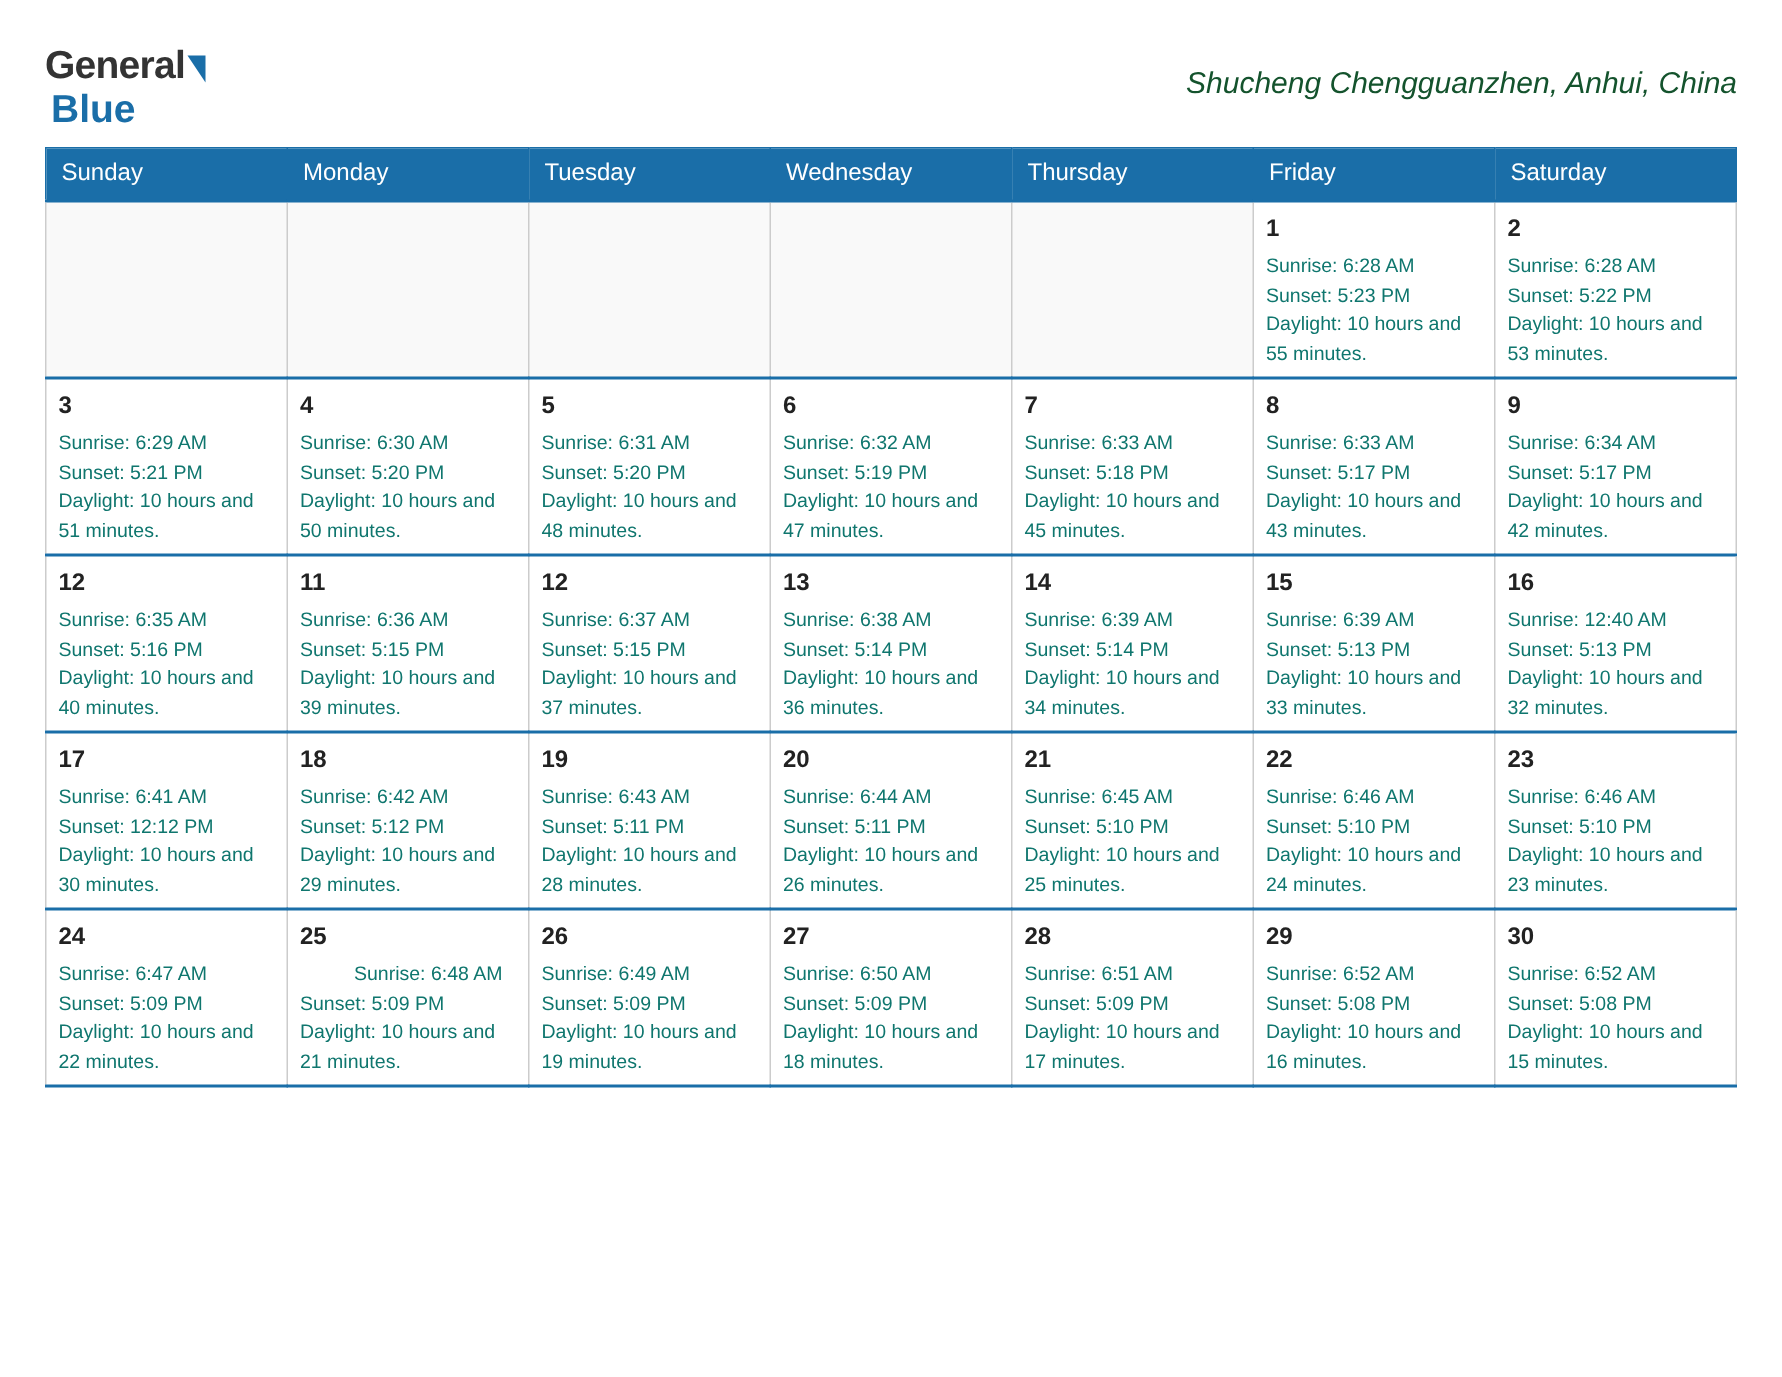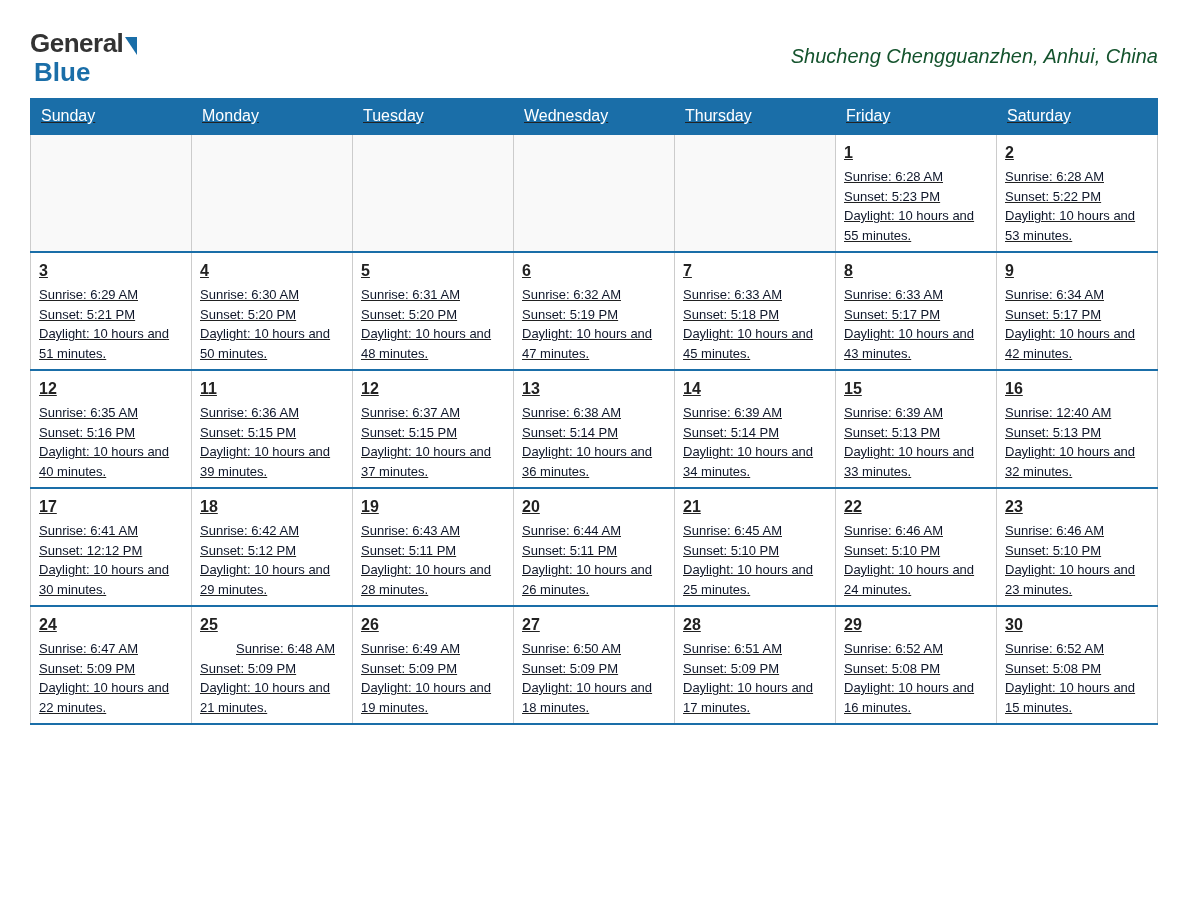--- a/index.html
+++ b/index.html
@@ -91,26 +91,25 @@
       background: #f9f9f9;
     }
     .day-number {
       font-size: 16px;
       font-weight: bold;
       color: #222;
       display: block;
       margin-bottom: 2px;
     }
     .day-info {
-      color: #0f172a;
+      color: #0f766e;
       font-size: 13px;
     }
     tr {
       border-bottom: 2px solid #1a6ea8;
-      text-decoration: underline;
     }
   </style>
 </head>
 <body>
 
 <div class="header">
   <div class="logo">
     <div class="logo-top">
       <span class="logo-general">General</span>
       <div class="logo-arrow"></div>

